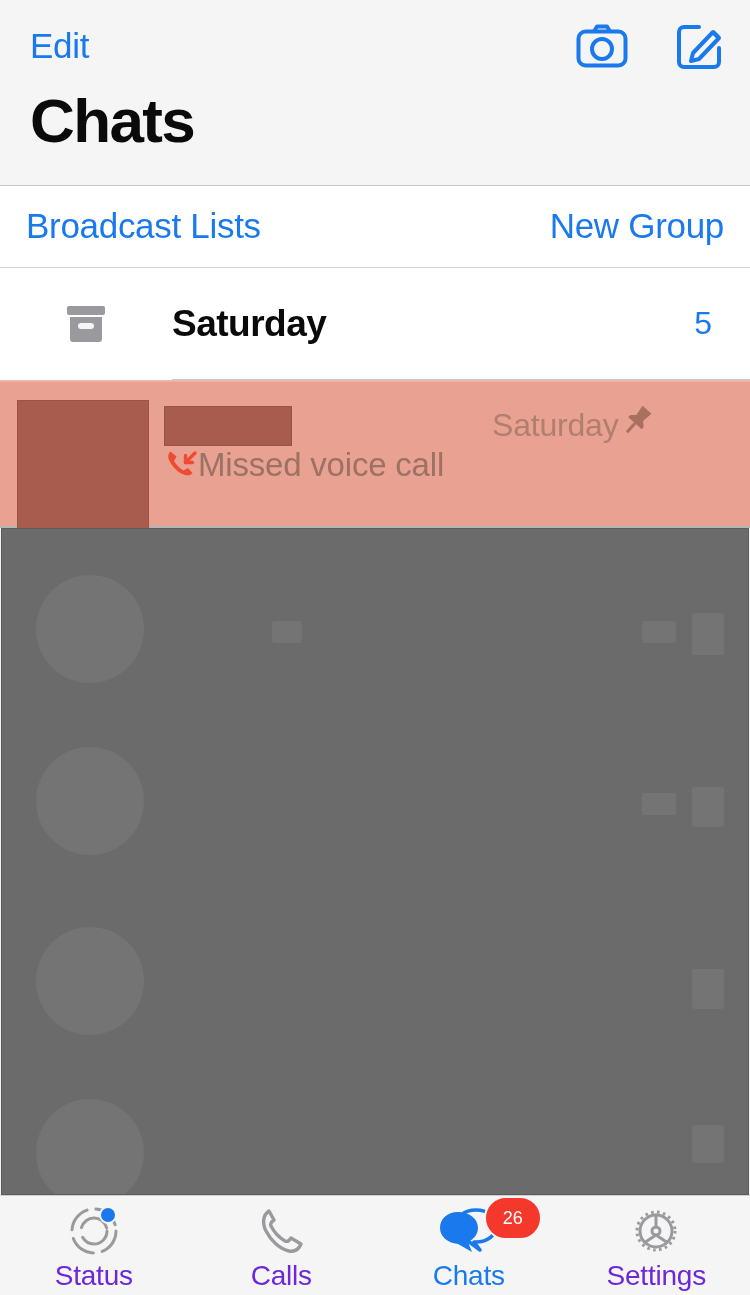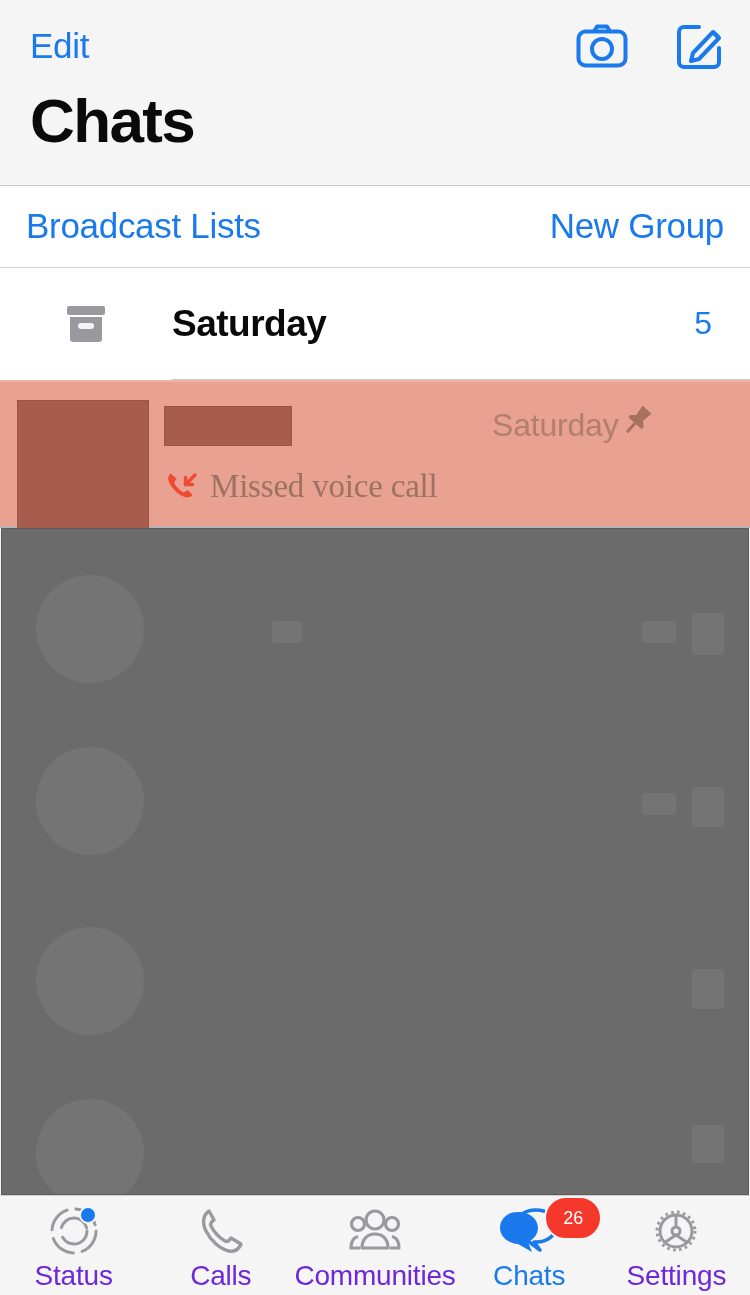--- a/index.html
+++ b/index.html
@@ -125,23 +125,20 @@
     height:132px;
   }
   .chat-name-redact {
     width:128px; height:40px;
     background:#a85c4e;
     border:1px solid #9a5345;
     margin-top:6px;
   }
   .chat-preview {
     display:flex; align-items:center;
-    margin-top:22px;
-    gap:12px;
-    font-family:Liberation Serif, serif;
   }
   .chat-preview-text {
     font-size:33px;
     color:#9b7264;
     letter-spacing:-0.2px;
   }
   .chat-meta {
     position:absolute;
     right:28px; top:0;
     width:230px;
@@ -328,33 +325,20 @@
 
     <div class="tab">
       <span class="tab-icon-wrap">
         <svg width="50" height="50" viewBox="0 0 50 50">
           <path d="M13 5 C7 9 6 17 10 25 C15 35 24 43 33 45 C39 46 43 43 45 38 L35 32 C33 35 31 36 29 35 C24 32 18 26 15 20 C14 18 15 16 18 14 Z" fill="none" stroke="#9a9a9e" stroke-width="3.4" stroke-linejoin="round"></path>
         </svg>
       </span>
       <span class="tab-label">Calls</span>
     </div>
 
-    <div class="tab">
-      <span class="tab-icon-wrap">
-        <svg width="56" height="46" viewBox="0 0 56 46">
-          <circle cx="28" cy="12" r="9" fill="none" stroke="#9a9a9e" stroke-width="3.2"></circle>
-          <circle cx="11" cy="16" r="6.5" fill="none" stroke="#9a9a9e" stroke-width="3.2"></circle>
-          <circle cx="45" cy="16" r="6.5" fill="none" stroke="#9a9a9e" stroke-width="3.2"></circle>
-          <path d="M15 40 C15 31 20.5 26 28 26 C35.5 26 41 31 41 40 Z" fill="none" stroke="#9a9a9e" stroke-width="3.2" stroke-linejoin="round"></path>
-          <path d="M13 40 C10 40 6 40 4 40 C4 34 6.5 29.5 11 28.5" fill="none" stroke="#9a9a9e" stroke-width="3.2" stroke-linejoin="round"></path>
-          <path d="M43 40 C46 40 50 40 52 40 C52 34 49.5 29.5 45 28.5" fill="none" stroke="#9a9a9e" stroke-width="3.2" stroke-linejoin="round"></path>
-        </svg>
-      </span>
-      <span class="tab-label">Communities</span>
-    </div>
 
     <div class="tab active">
       <span class="tab-icon-wrap">
         <svg width="62" height="50" viewBox="0 0 62 50">
           <path d="M38 4 C50 4 58 11 58 20 C58 29 50 36 38 36 L36 36 L42 44 L30 35 C23 33 18 27 18 20 C18 11 26 4 38 4 Z" fill="none" stroke="#1a7aed" stroke-width="3.6" stroke-linejoin="round"></path>
           <path d="M20 6 C32 6 40 13 40 22 C40 28 36 33 30 36 L34 46 L20 38 C9 37 2 30 2 22 C2 13 9 6 20 6 Z" fill="#1a7aed"></path>
         </svg>
         <span class="badge">26</span>
       </span>
       <span class="tab-label">Chats</span>

